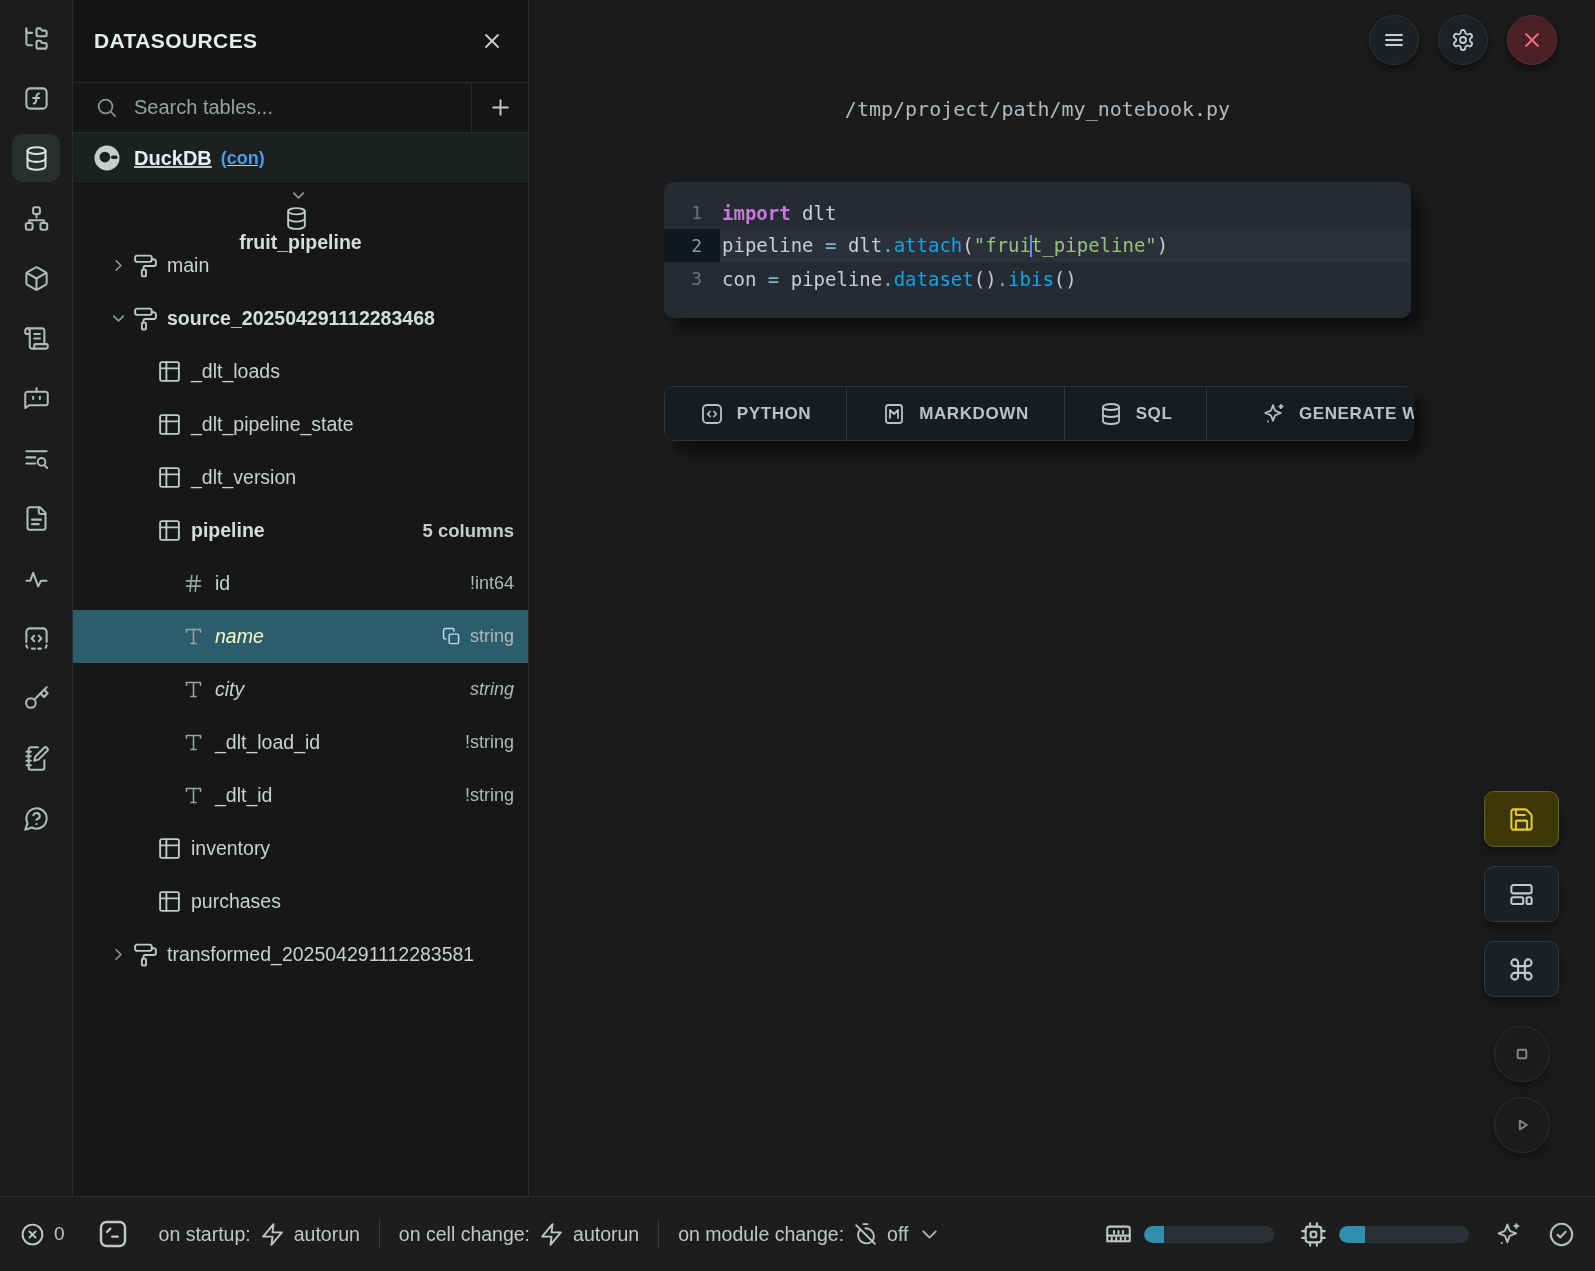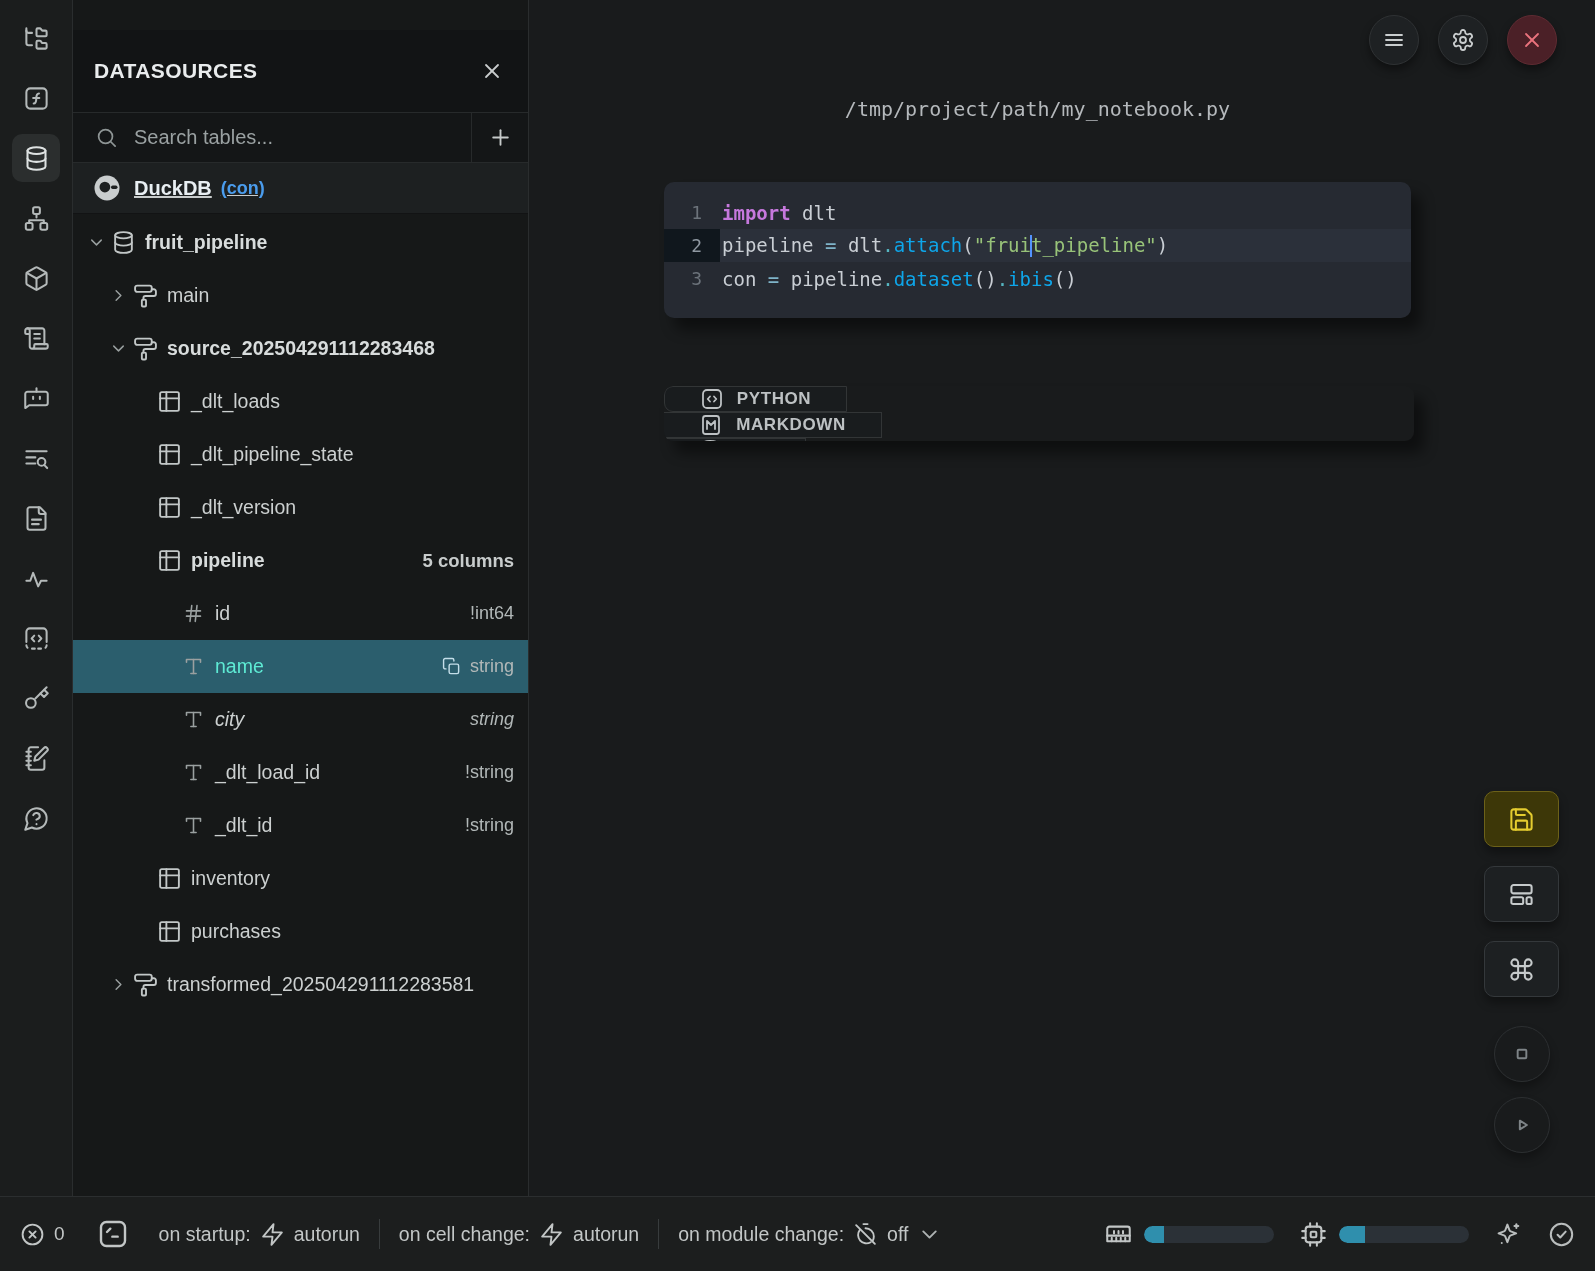--- a/index.html
+++ b/index.html
@@ -27,21 +27,21 @@
   .rail-item.active { background:#2b2e2e; color:#dde1e1; }
   .rail-item .ic { width:27px; height:27px; }
 
   
   #panel {
     position:absolute; left:73px; top:0; width:456px; height:1196px;
     background:#161818; border-right:1px solid #2a2d2e;
   }
   .panel-header {
     height:83px; background:#121415; border-bottom:1px solid #272a2b;
-    display:flex; align-items:center; padding:0 24px 0 21px;margin-top:30px;
+    display:flex; align-items:center; padding:0 24px 0 21px;
   }
   .panel-title { font-size:21px; font-weight:700; letter-spacing:.4px; color:#e9eced; }
   .panel-close { margin-left:auto; width:24px; height:24px; color:#c9cdcd; cursor:pointer; }
   .search-row { height:50px; border-bottom:1px solid #272a2b; display:flex; align-items:stretch; background:#141617; }
   .search-left { flex:1; display:flex; align-items:center; padding-left:22px; }
   .search-left .ic { width:23px; height:23px; color:#8e9595; }
   .search-input {
     flex:1; background:transparent; border:none; outline:none; margin-left:16px;
     font-family:"Liberation Sans",sans-serif; font-size:20px; color:#c6caca;
   }
@@ -57,21 +57,21 @@
   .duck-alias { font-size:18px; font-weight:700; margin-left:9px; }
   #tree { padding-top:2px; }
   .trow { height:53px; display:flex; align-items:center; padding-right:14px; cursor:pointer; }
   .trow.selected { background:#2b5e6d; }
   .trow .chev { width:24px; height:20px; color:#9aa0a0; }
   .trow .chev .ic { width:19px; height:19px; }
   .node-ic { width:25px; height:25px; margin-right:9px; color:#c2c7c7; }
   .col-ic { width:21px; height:21px; margin-right:11px; color:#9aa0a0; }
   .tlabel { font-size:19.5px; color:#ccd0d0; white-space:nowrap; }
   .tlabel.b { font-weight:700; color:#d8dcdc; }
-  .trow.selected .tlabel { color:#5eead4; }
+  .trow.selected .tlabel { color:#fef9c3;font-style:italic; }
   .tmeta { margin-left:auto; font-size:18px; color:#b2b8b8; display:flex; align-items:center; gap:9px; }
   .tmeta.b { font-weight:700; color:#c8cccc; font-size:18.5px; }
   .tmeta .ic { width:19px; height:19px; color:#c4dee9; }
 
   
   #main { position:absolute; left:530px; top:0; width:1065px; height:1196px; }
   .menu-circles { position:absolute; top:15px; left:839px; display:flex; gap:19px; }
   .circle-btn {
     width:50px; height:50px; border-radius:50%; background:#1e2123;
     border:1px solid #2f3234; box-shadow:0 5px 9px rgba(0,0,0,.4);
@@ -99,21 +99,20 @@
   .tok.dot { color:#56b6c2; }
   .tok.fn { color:#0ea5e9; }
   .tok.str { color:#98c379; }
   .tok.pl { color:#c9ced4; }
   .cursor { display:inline-block; width:2px; height:22px; background:#5393ff; vertical-align:middle; margin:0 -1px; }
 
   .add-cell {
     position:absolute; left:134px; top:386px; width:750px; height:55px;
     display:flex; border-radius:9px; overflow:hidden;
     box-shadow:10px 12px 14px rgba(0,0,0,.45);
-    flex-direction:column;
   }
   .add-btn {
     display:flex; align-items:center; justify-content:center; gap:13px; flex:none;
     background:#191c1e; border:1px solid #323536; border-left:none;
     color:#bdc1c3; font-size:17px; font-weight:700; letter-spacing:.6px; white-space:nowrap; cursor:pointer;
   }
   .add-btn:first-child { border-left:1px solid #323536; border-radius:9px 0 0 9px; }
   .add-btn .ic { width:24px; height:24px; }
 
   .side-col { position:absolute; left:954px; top:791px; width:75px; display:flex; flex-direction:column; align-items:center; }
@@ -327,21 +326,21 @@
         <svg viewBox="0 0 24 24">
             <circle cx="12" cy="12" r="10" fill="#c9cdce" stroke="none"></circle>
             <circle cx="10.3" cy="11.2" r="4.3" fill="#1d2021" stroke="none"></circle>
             <rect x="15.2" y="10" width="5.2" height="2.7" rx="1.35" fill="#1d2021" stroke="none"></rect>
           </svg>
       </span>
       <span class="duck-name">DuckDB</span>
       <span class="duck-alias" style="color: rgb(74, 156, 237);">(con)</span>
     </div>
     <div id="tree">
-        <div class="trow" style="padding-left: 14px;">
+        <div class="trow" style="padding-left: 14px; flex-direction: column;">
           <span class="chev"><span class="ic">
               <svg viewBox="0 0 24 24">
                 <path d="m6 9 6 6 6-6"></path>
               </svg>
             </span></span>
           <span class="ic node-ic">
             <svg viewBox="0 0 24 24">
               <ellipse cx="12" cy="5" rx="8" ry="3"></ellipse>
               <path d="M4 5v14c0 1.66 3.58 3 8 3s8-1.34 8-3V5"></path>
               <path d="M4 12c0 1.66 3.58 3 8 3s8-1.34 8-3"></path>

